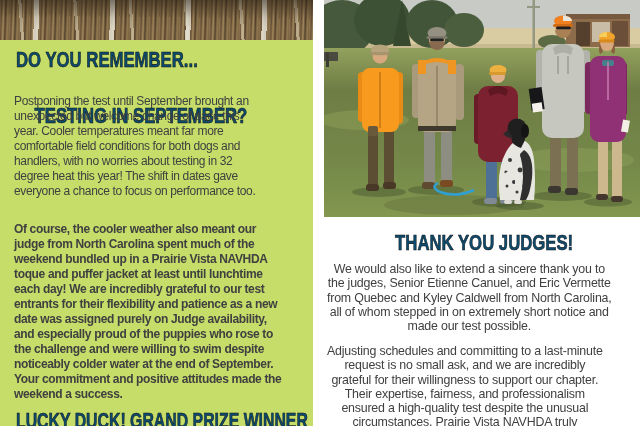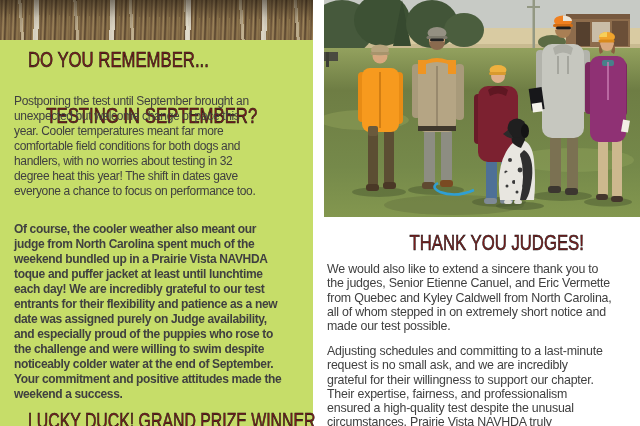--- a/index.html
+++ b/index.html
@@ -14,39 +14,39 @@
       linear-gradient(180deg, rgba(25,18,10,0.50) 0%, rgba(25,18,10,0.08) 45%, rgba(0,0,0,0) 70%),
       repeating-linear-gradient(91deg, rgba(232,228,214,0) 0 34px, rgba(232,228,214,0.85) 34px 39px, rgba(232,228,214,0) 39px 76px),
       repeating-linear-gradient(86deg, rgba(222,211,182,0) 0 21px, rgba(222,211,182,0.6) 21px 24px, rgba(222,211,182,0) 24px 55px),
       repeating-linear-gradient(92deg, #8f7850 0px, #6a5238 2px, #a58b5e 4px, #54402c 6px, #937a50 8px, #7c6342 10px);
   }
   .green-panel{
     position:absolute;left:0;top:40px;width:313px;height:386px;
     background:#c6dd69;
   }
   .headline{
-    color:#7f1d1d;font-weight:normal;font-size:22px;line-height:28px;
-    -webkit-text-stroke:0.6px #141414;white-space:pre;margin-left:12px;
+    color:#0c4a6e;font-weight:bold;font-size:22px;line-height:28px;
+    -webkit-text-stroke:0.6px #141414;white-space:pre;
   }
   .condense{display:inline-block;transform:scaleX(0.76);transform-origin:0 50%;white-space:pre;}
   .condense-tight{display:inline-block;transform:scaleX(0.72);transform-origin:0 50%;white-space:pre;}
   .condense-center{display:inline-block;transform:scaleX(0.76);transform-origin:50% 50%;white-space:pre;}
   .remember-heading{position:absolute;left:16px;top:6px;}
   .body-text{
     color:#404040;white-space:pre;margin:0;
   }
   .left-body{font-size:12px;line-height:15px;letter-spacing:-0.35px;}
   .remember-para-1{position:absolute;left:14px;top:54px;}
   .remember-para-2{position:absolute;left:14px;top:182px;font-weight:bold;}
   .lucky-heading{position:absolute;left:16px;top:367px;}
   
   .right-col{position:absolute;left:324px;top:0;width:321px;height:323px;background:#ffffff;}
   .judges-photo{position:absolute;left:0;top:0;width:321px;height:217px;display:block;}
   .thanks-heading{position:absolute;left:0;top:229px;width:100%;text-align:center;}
-  .right-body{font-size:12.4px;line-height:14.3px;letter-spacing:-0.2px;}
+  .right-body{font-size:12.4px;line-height:14.3px;letter-spacing:-0.2px;text-align:center;}
   .judges-para-1{position:absolute;left:3px;top:262px;}
   .judges-para-2{position:absolute;left:3px;top:344px;}
 </style>
 </head>
 <body>
 
 <div class="page">
 
   <div class="grass-photo"></div>
 

